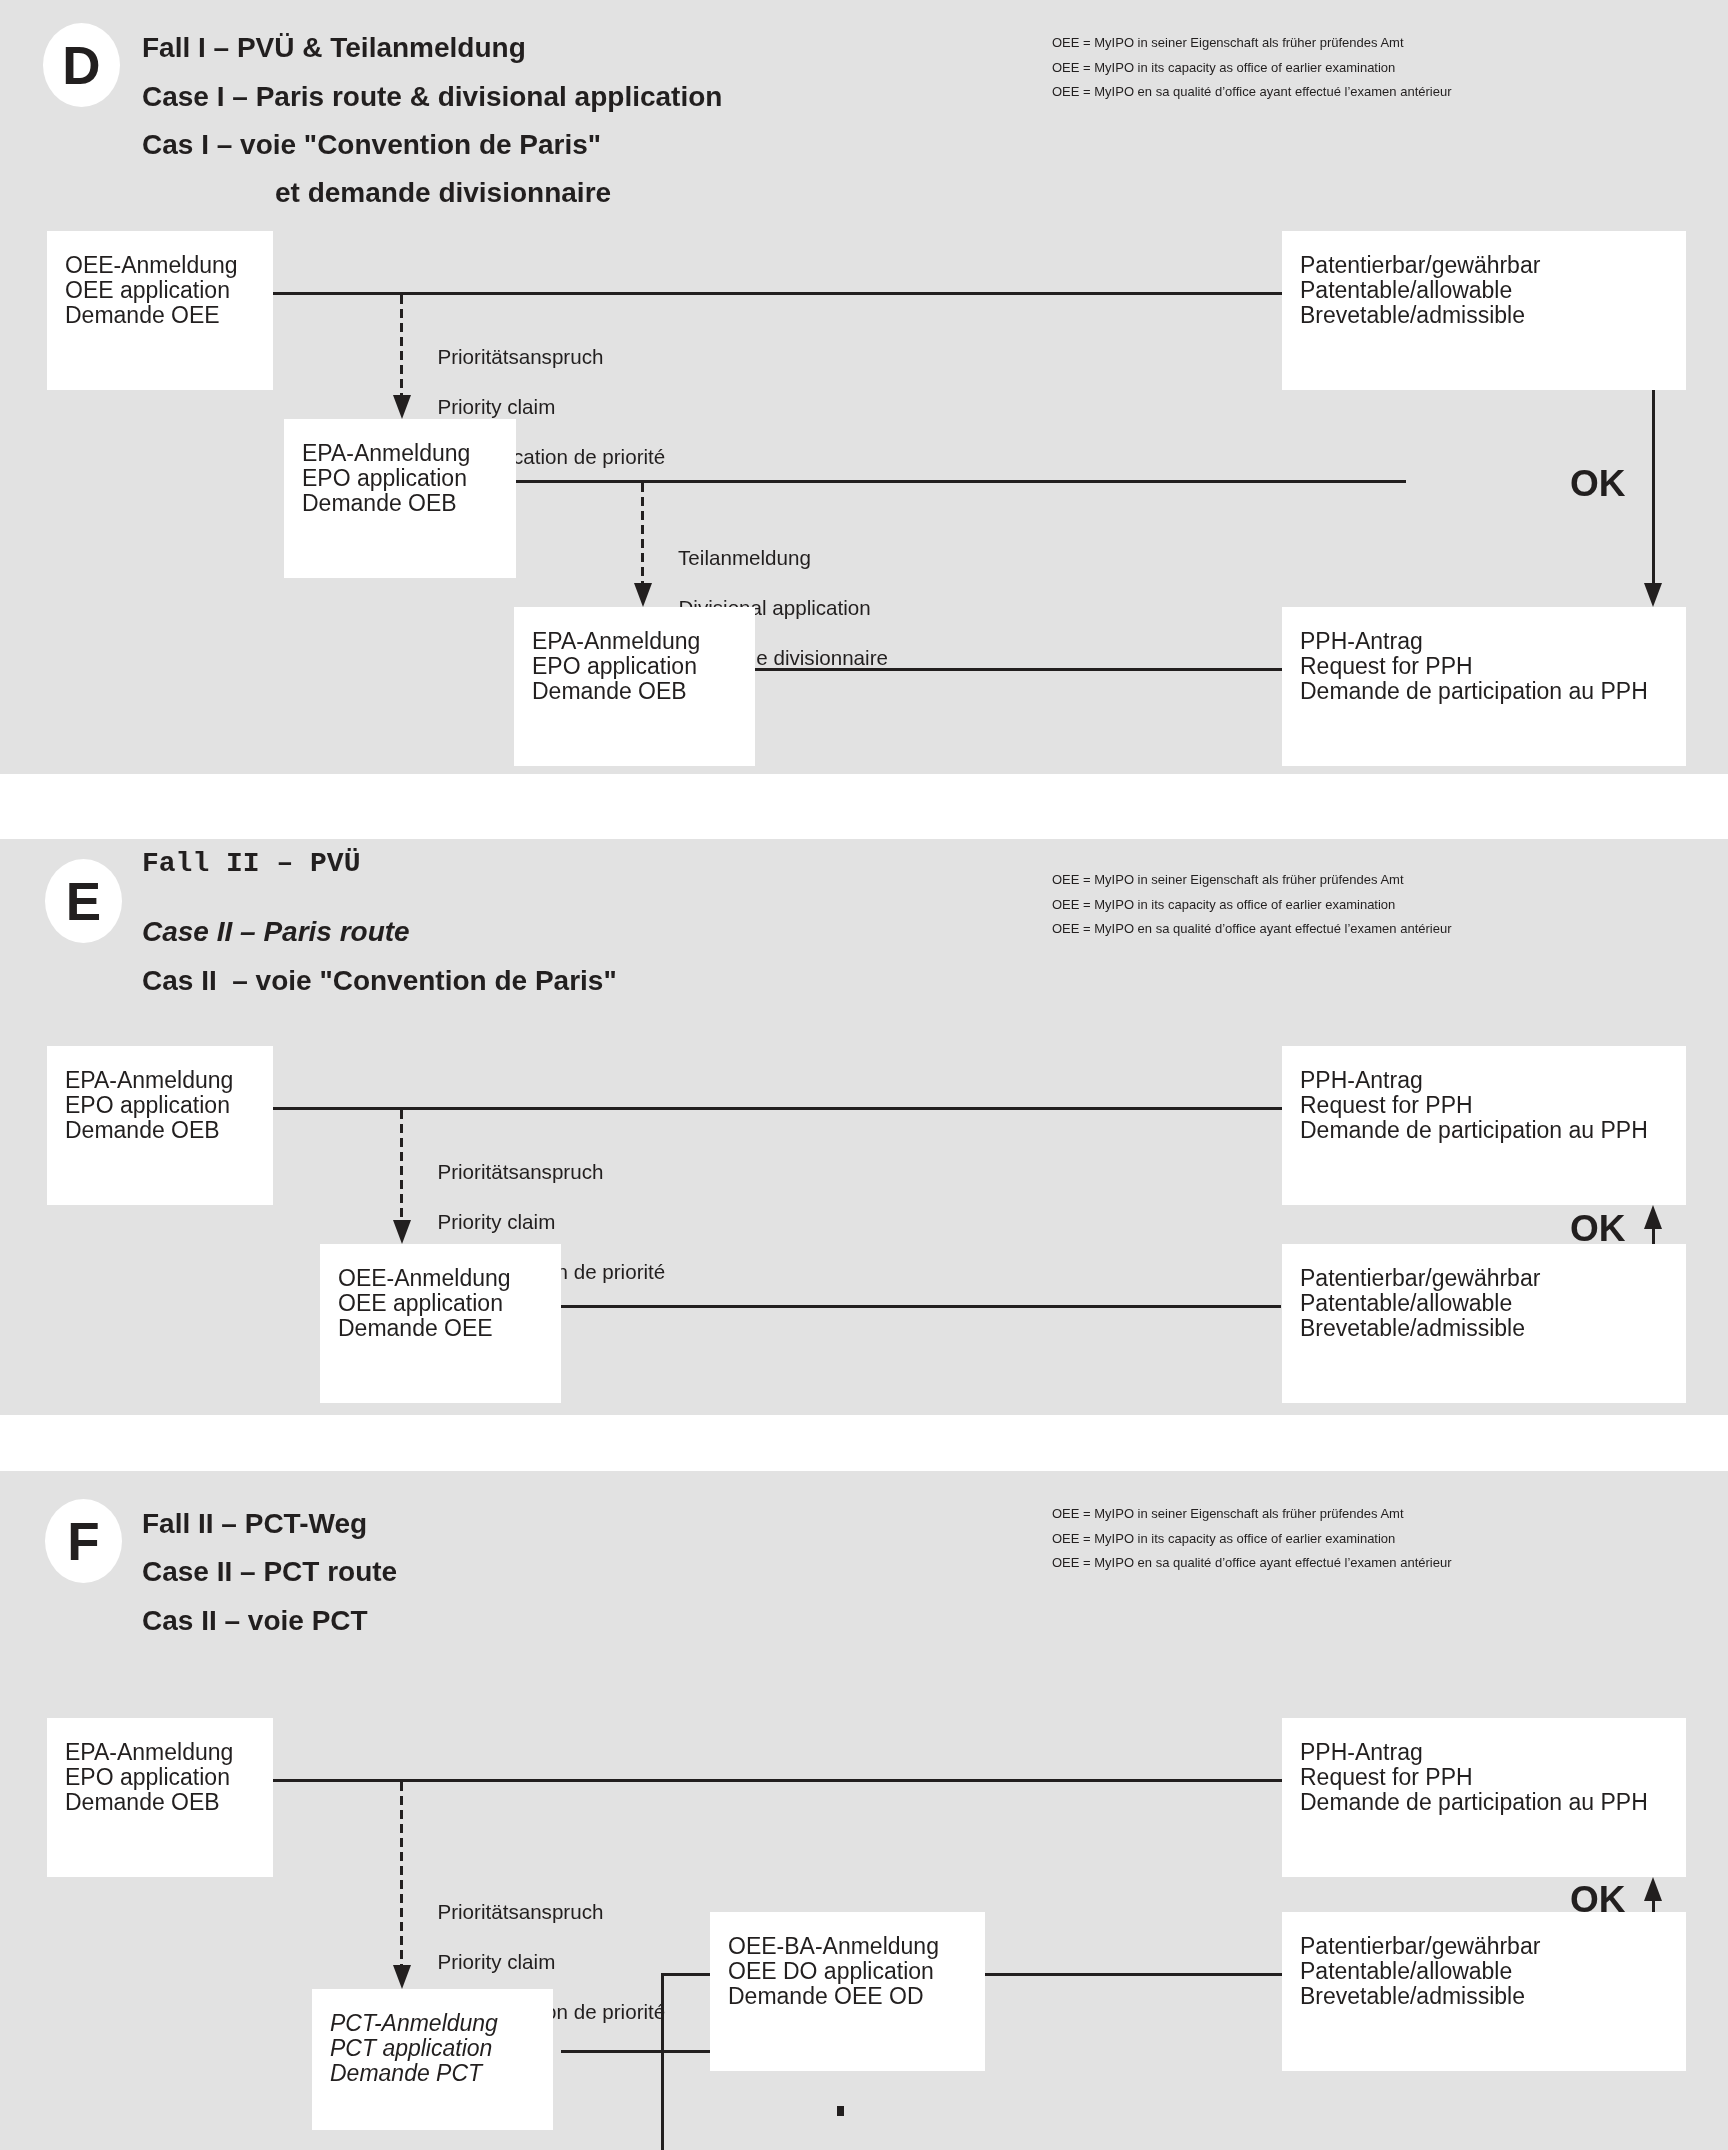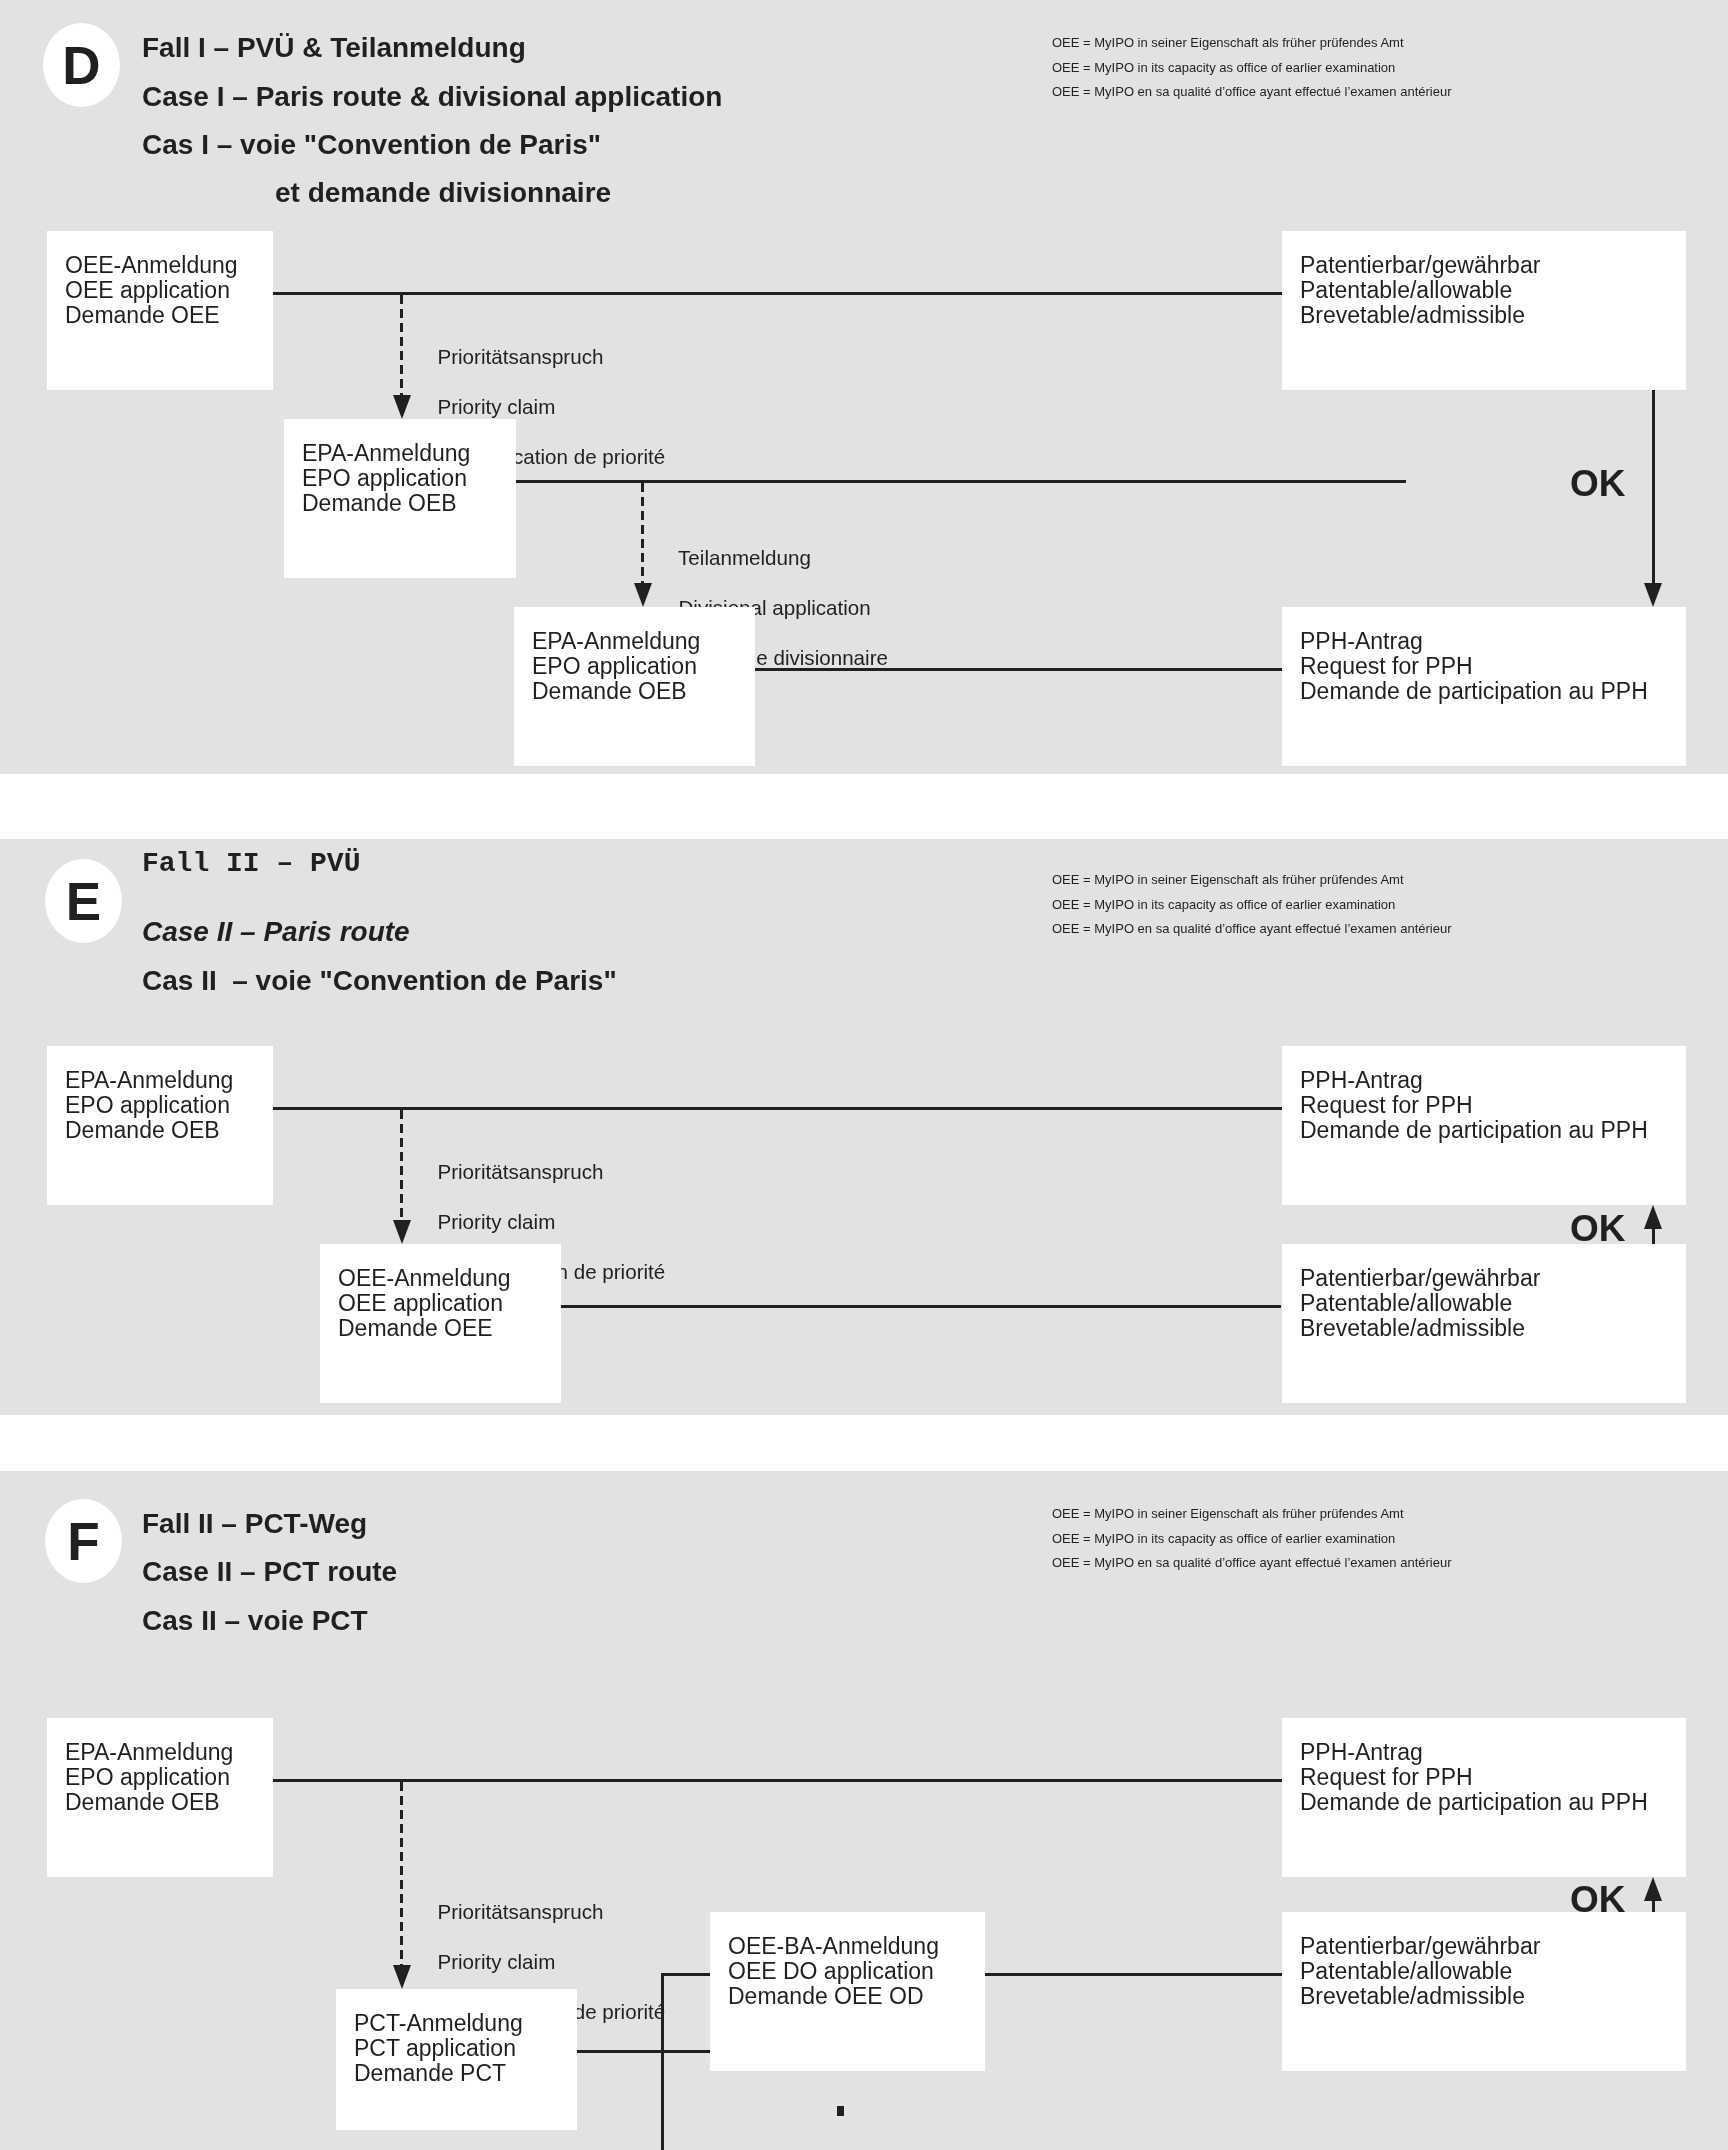--- a/index.html
+++ b/index.html
@@ -166,18 +166,18 @@
 </div>
 <div class="bx" style="left:1282px;top:1718px;width:404px;height:159px;">
   <div class="tx"><span>PPH-Antrag</span><br><span>Request for PPH</span><br><span>Demande de participation au PPH</span></div>
 </div>
 <div class="bx" style="left:710px;top:1912px;width:275px;height:159px;">
   <div class="tx"><span>OEE-BA-Anmeldung</span><br><span>OEE DO application</span><br><span>Demande OEE OD</span></div>
 </div>
 <div class="bx" style="left:1282px;top:1912px;width:404px;height:159px;">
   <div class="tx"><span>Patentierbar/gewährbar</span><br><span>Patentable/allowable</span><br><span>Brevetable/admissible</span></div>
 </div>
-<div class="bx" style="left:336px;top:1989px;width:241px;height:141px;">
+<div class="bx" style="left:312px;top:1989px;width:241px;height:141px;font-style:italic;">
   <div class="tx"><span>PCT-Anmeldung</span><br><span>PCT application</span><br><span>Demande PCT</span></div>
 </div>
 
 <div class="dot" style="left:837px;top:2106px;"></div>
 
 
 </body></html>

